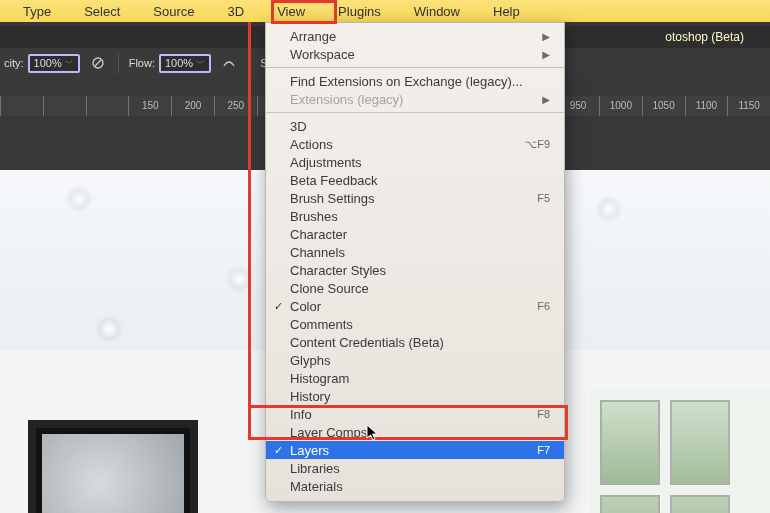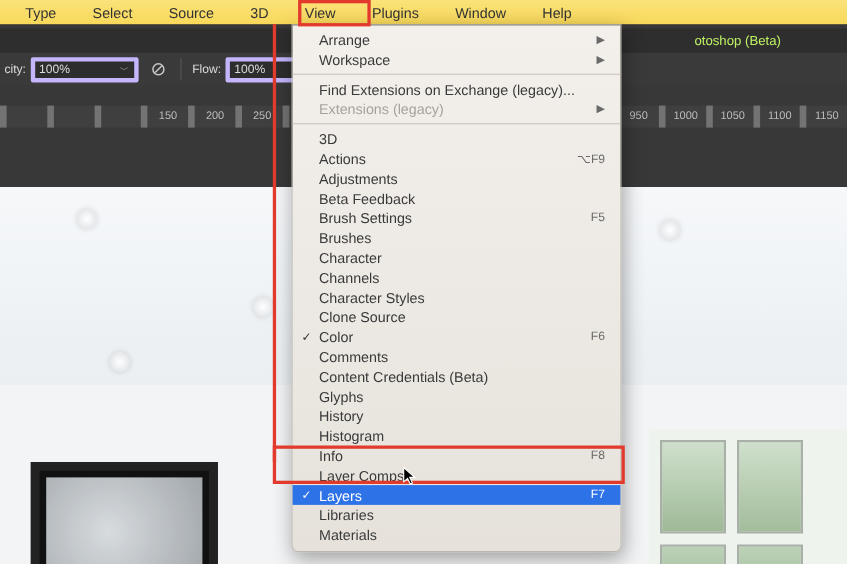--- a/index.html
+++ b/index.html
@@ -9,31 +9,31 @@
   .menubar { height: 22px; background: linear-gradient(#fbe27a, #f8d95a); display: flex; align-items: center; font-size: 13px; color: #333; position: relative; z-index: 5; }
   .menubar .item { padding: 0 10px; height: 22px; display: flex; align-items: center; cursor: default; margin-left: 13px; }
   .menubar .item.active { background: rgba(255,255,255,0.0); }
 
   
   .hl { position: absolute; border: 3px solid #e23b2e; box-sizing: border-box; z-index: 60; pointer-events: none; }
 
   
   .optbar { position: absolute; top: 48px; left: 0; right: 0; height: 30px; background: #3a3a3a; display: flex; align-items: center; font-size: 11px; color: #ddd; padding-left: 0; }
   .optbar .lbl { margin-left: 4px; }
-  .optbar .valbox { display: inline-flex; align-items: center; background: #2d2d2d; border: 4px solid #c4b5fd; padding: 1px 4px; margin: 0 4px; border-radius: 2px; gap: 42px; }
+  .optbar .valbox { display: inline-flex; align-items: center; background: #2d2d2d; border: 2px solid #c4b5fd; padding: 1px 4px; margin: 0 4px; border-radius: 2px; }
   .optbar .chev { margin-left: 3px; font-size: 9px; color: #bbb; }
   .optbar .iconbtn { width: 24px; height: 20px; display: inline-flex; align-items: center; justify-content: center; color: #ccc; margin: 0 2px; }
   .optbar .sep { width: 1px; height: 20px; background: #555; margin: 0 6px; }
 
   
   .ruler { position: absolute; top: 96px; left: 0; right: 0; height: 20px; background: #3f3f3f; color: #bcbcbc; font-size: 10px; display: flex; }
-  .ruler .tick { width: 50px; text-align: center; border-left: 6px solid #737373; height: 20px; line-height: 12px; padding-top: 4px; position: relative; }
-
-  
-  .titlebar { position: absolute; top: 26px; left: 0; right: 0; height: 22px; background: #2e2e2e; color: #bef264; font-size: 12px; display: flex; align-items: center; justify-content: flex-end; padding-right: 60px; }
+  .ruler .tick { width: 50px; text-align: center; border-left: 1px solid #737373; height: 20px; line-height: 12px; padding-top: 4px; position: relative; }
+
+  
+  .titlebar { position: absolute; top: 26px; left: 0; right: 0; height: 22px; background: #2e2e2e; color: #fef9c3; font-size: 12px; display: flex; align-items: center; justify-content: flex-end; padding-right: 26px; }
 
   
   .canvas { position: absolute; top: 170px; left: 0; right: 0; bottom: 0; background: linear-gradient(#f1f4f6, #e6ebef); overflow: hidden; }
   .canvas .ceiling { position:absolute; top:0; left:0; right:0; height:120px; background: linear-gradient(#f6f8fa,#eef2f5); }
   .canvas .spot { position:absolute; width:18px; height:18px; border-radius:50%; background: radial-gradient(#fff,#d9dde0); box-shadow: 0 0 6px rgba(0,0,0,.15);}
   .canvas .wall { position:absolute; top:180px; left:0; right:0; bottom:0; background:#f3f4f5;}
   .canvas .frame { position:absolute; left:28px; top:250px; width:170px; height:110px; background:#111; border:8px solid #222; }
   .canvas .frame .art { position:absolute; inset:6px; background: radial-gradient(circle at 40% 60%, #cfd3d6, #9ea3a7); filter: contrast(1.1);}
   .canvas .window { position:absolute; right:0; top:220px; width:180px; height:210px; background:#eef3ee;}
   .canvas .window .pane { position:absolute; border:2px solid #a9b0a8; }
@@ -198,24 +198,24 @@
     <div class="row">
       <span>Comments</span>
     </div>
     <div class="row">
       <span>Content Credentials (Beta)</span>
     </div>
     <div class="row">
       <span>Glyphs</span>
     </div>
     <div class="row">
+      <span>Histogram</span>
+    </div>
+    <div class="row">
       <span>History</span>
-    </div>
-    <div class="row">
-      <span>Histogram</span>
     </div>
     <div class="row">
       <span>Info</span>
       <span class="sc">F8</span>
     </div>
     <div class="row">
       <span>Layer Comps</span>
     </div>
     <div class="row selected">
       <span class="check">✓</span>

